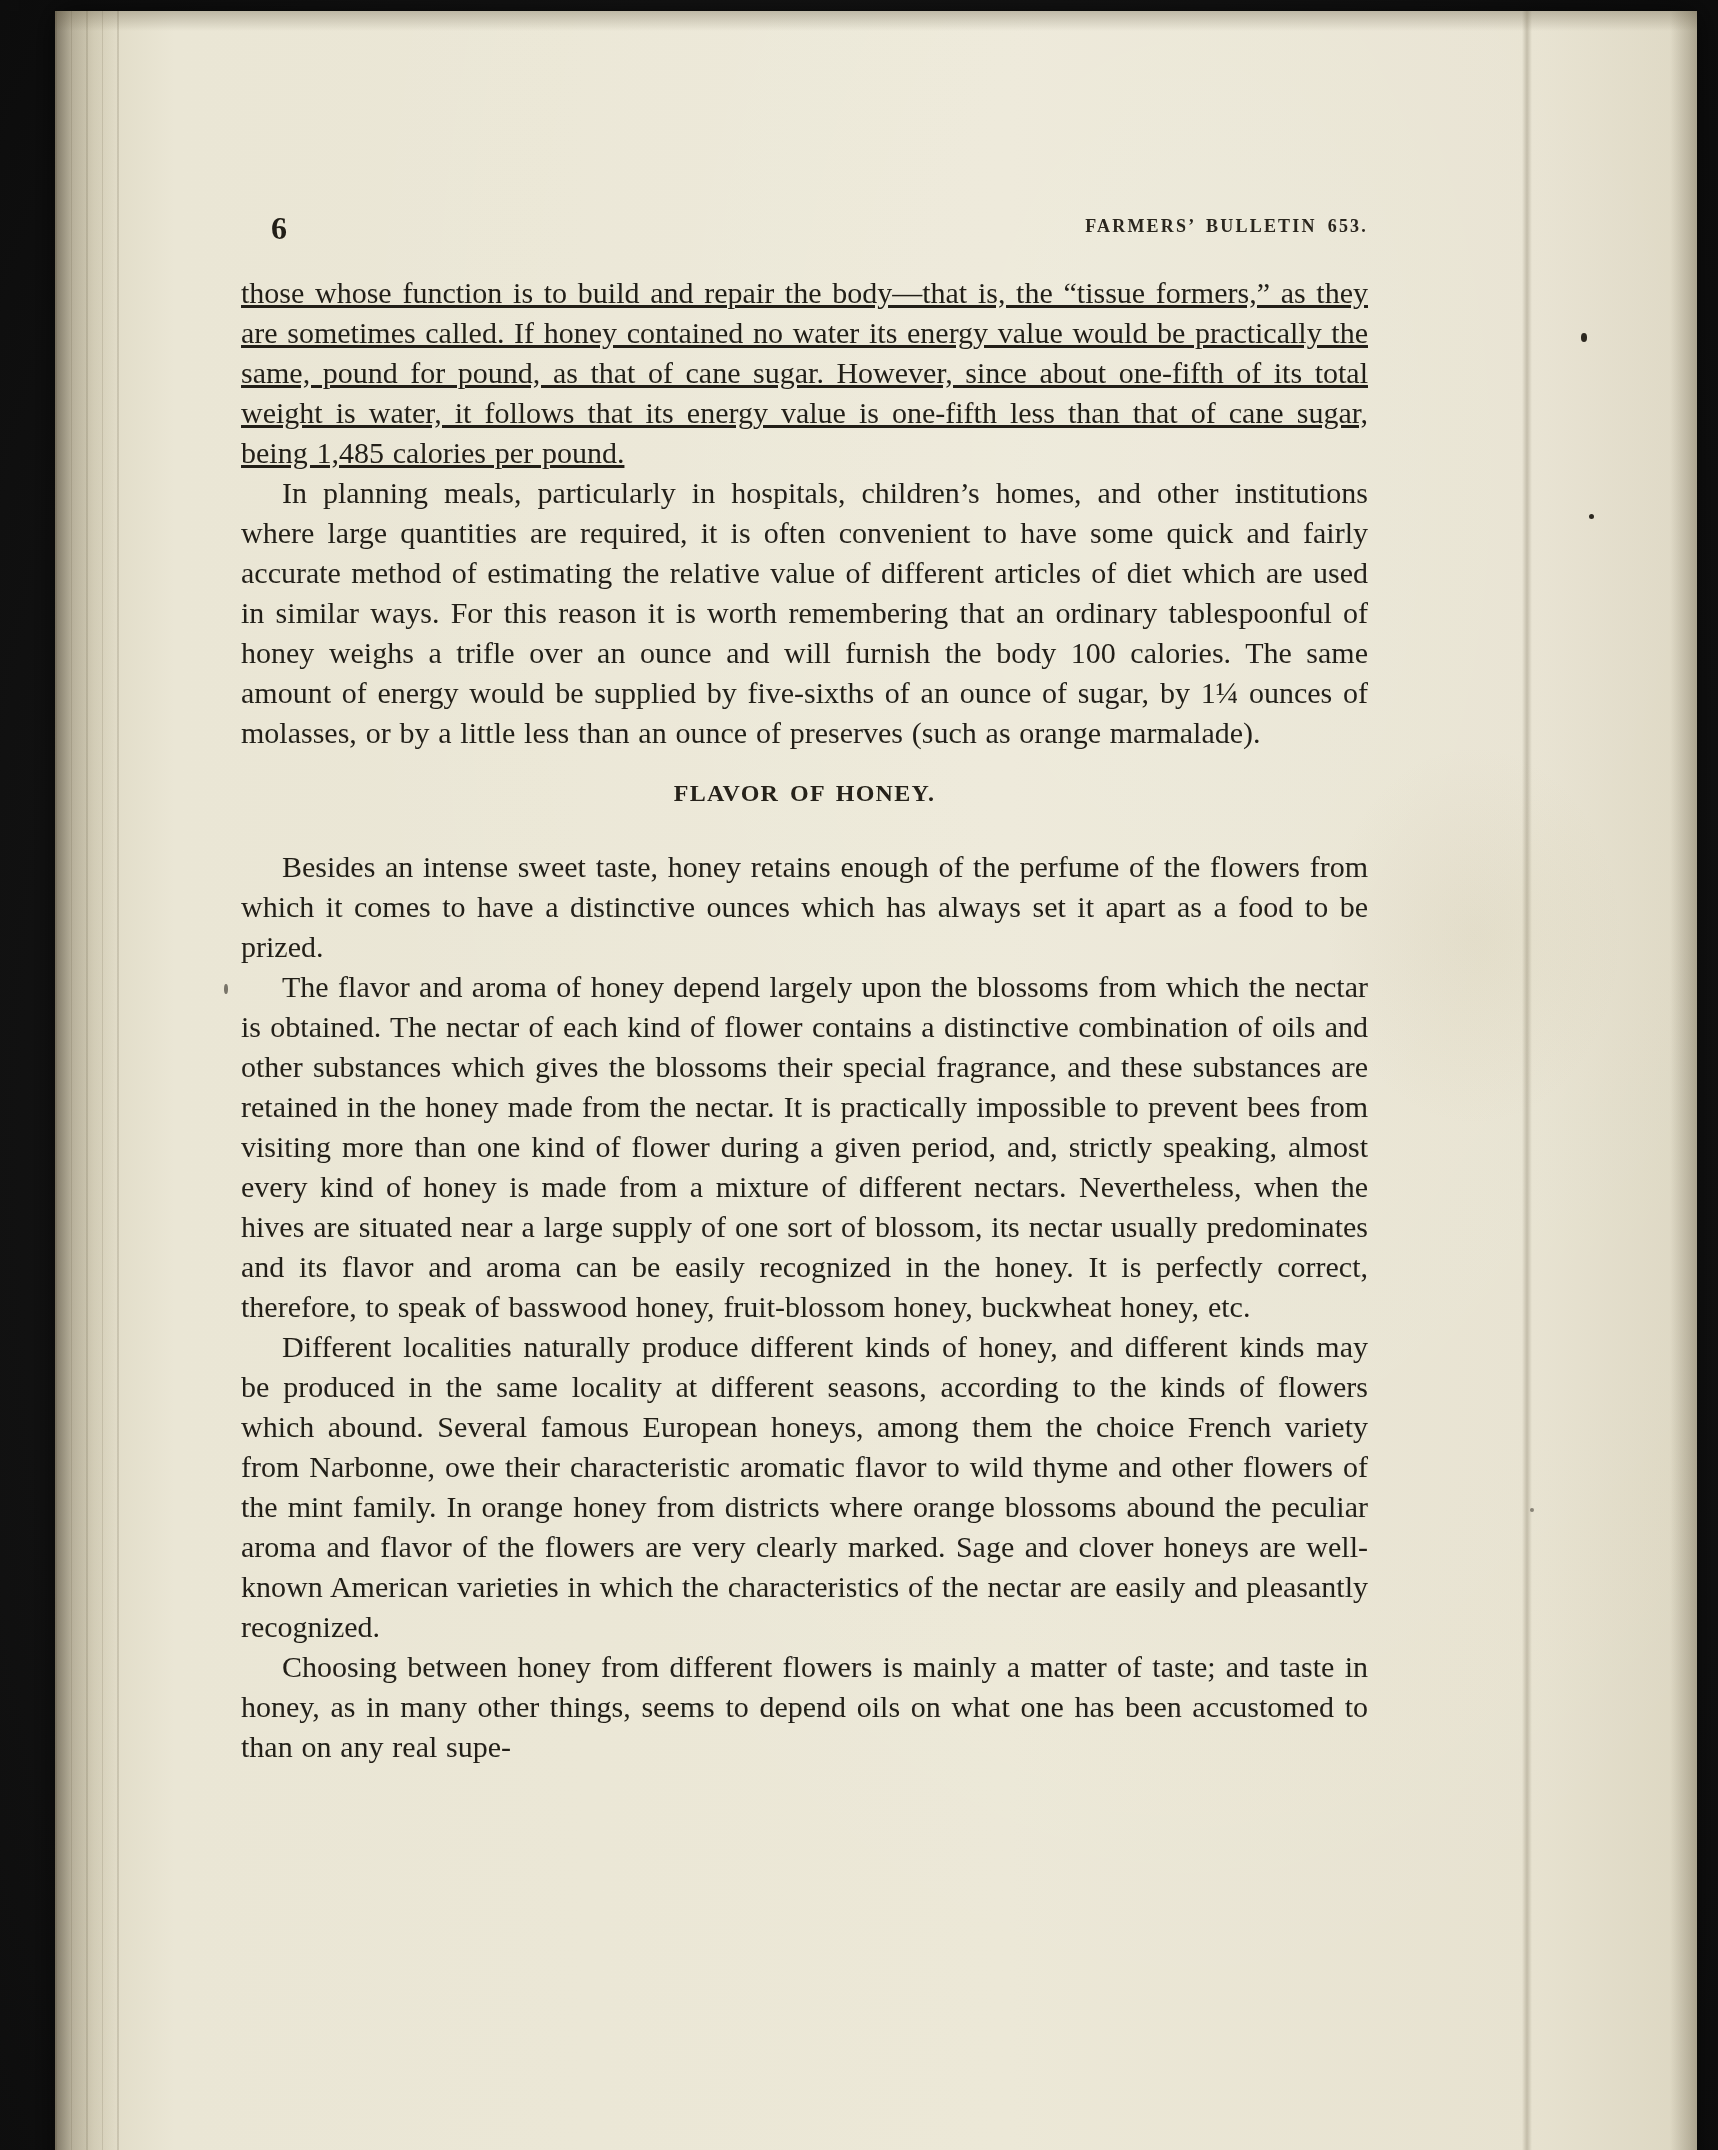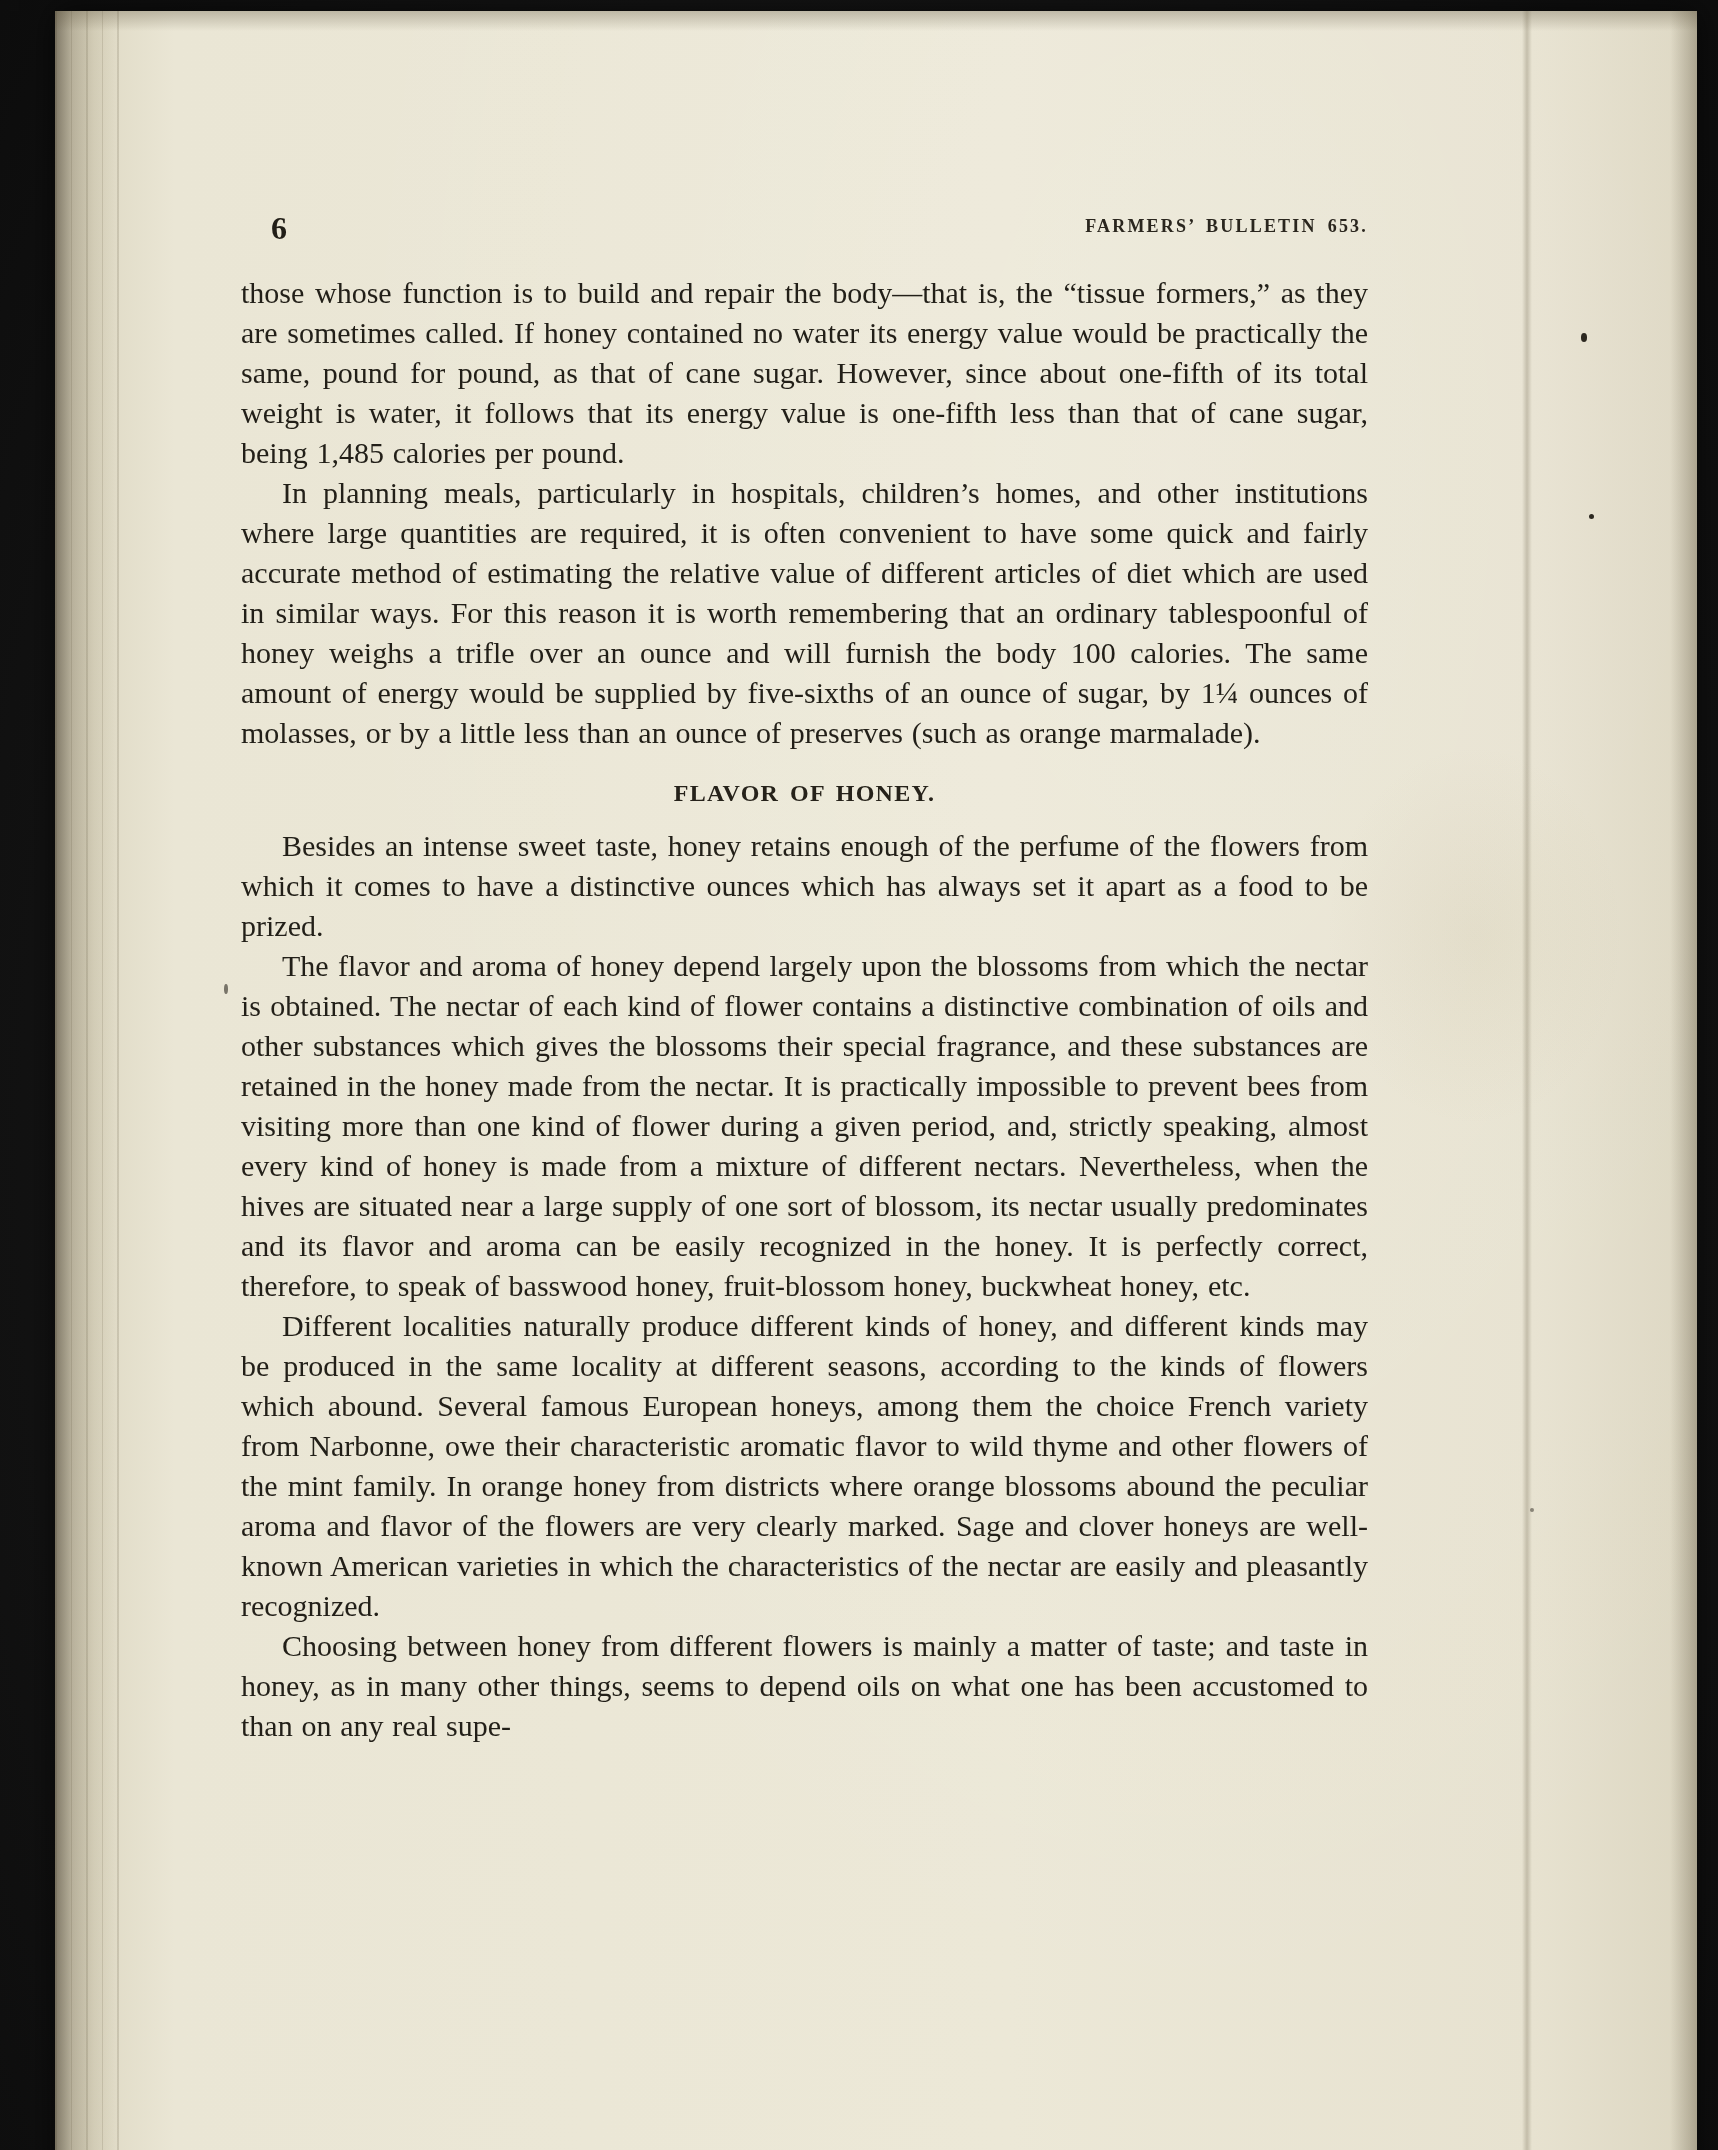--- a/index.html
+++ b/index.html
@@ -102,23 +102,23 @@
   }
   p.body {
     margin: 0;
     font-size: 30px;
     line-height: 40px;
     text-align: justify;
     text-indent: 41px;
     word-spacing: 1.3px;
     color: #221f18;
   }
-  p.body.first { text-indent: 0; }
+  p.body.first { text-indent: 0; text-decoration: underline; }
   h2.section-heading {
-    margin: 27px 0 19px 0;
+    margin: 27px 0 40px 0;
     font-size: 24px;
     font-weight: bold;
     text-align: center;
     letter-spacing: 1.3px;
     word-spacing: 3.4px;
     color: #26221a;
   }
 </style>
 </head>
 <body>

